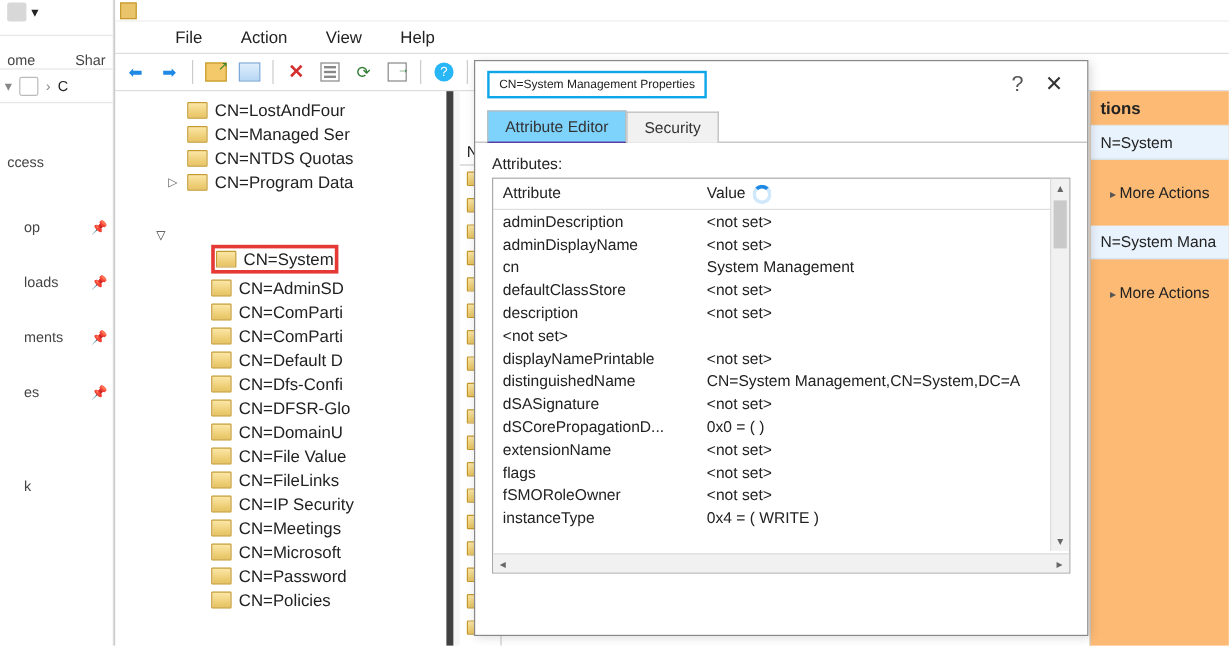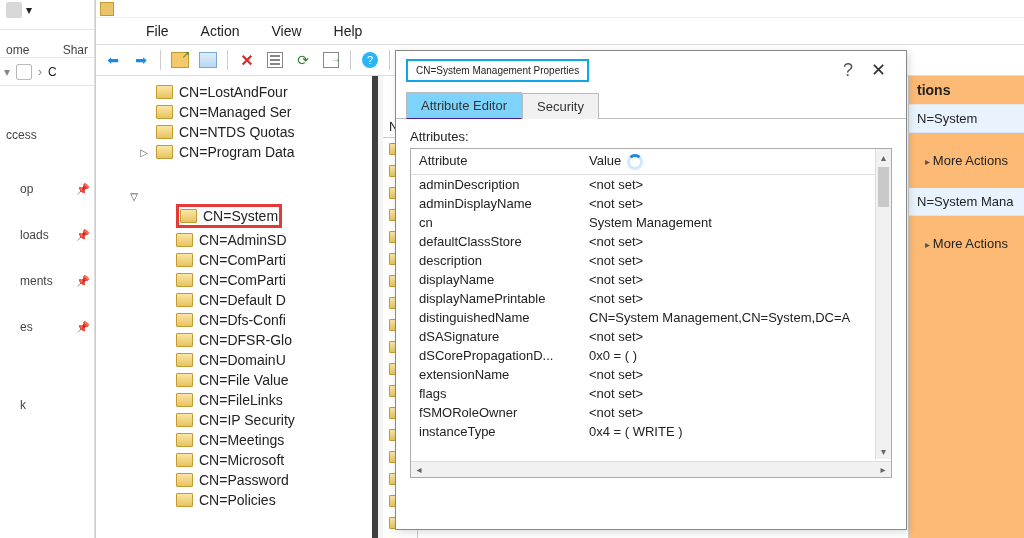--- a/index.html
+++ b/index.html
@@ -399,21 +399,20 @@
           </div>
           <div class="arow">
             <div class="c1">defaultClassStore</div>
             <div class="c2">&lt;not set&gt;</div>
           </div>
           <div class="arow">
             <div class="c1">description</div>
             <div class="c2">&lt;not set&gt;</div>
           </div>
           <div class="arow">
-            <div class="c1">displayName</div>
             <div class="c2">&lt;not set&gt;</div>
           </div>
           <div class="arow">
             <div class="c1">displayNamePrintable</div>
             <div class="c2">&lt;not set&gt;</div>
           </div>
           <div class="arow">
             <div class="c1">distinguishedName</div>
             <div class="c2">CN=System Management,CN=System,DC=A</div>
           </div>

